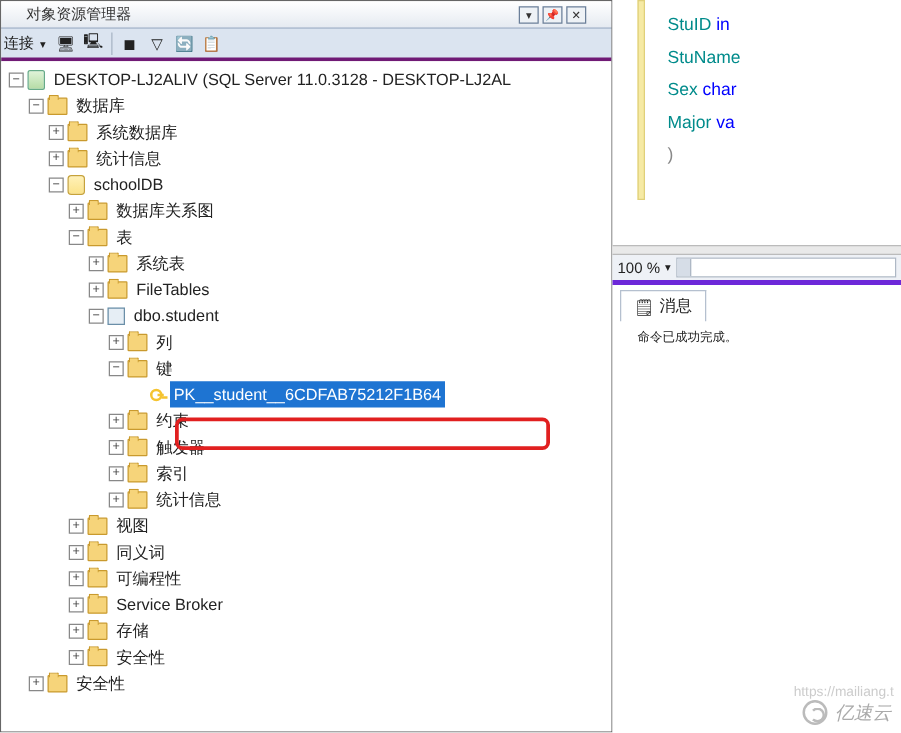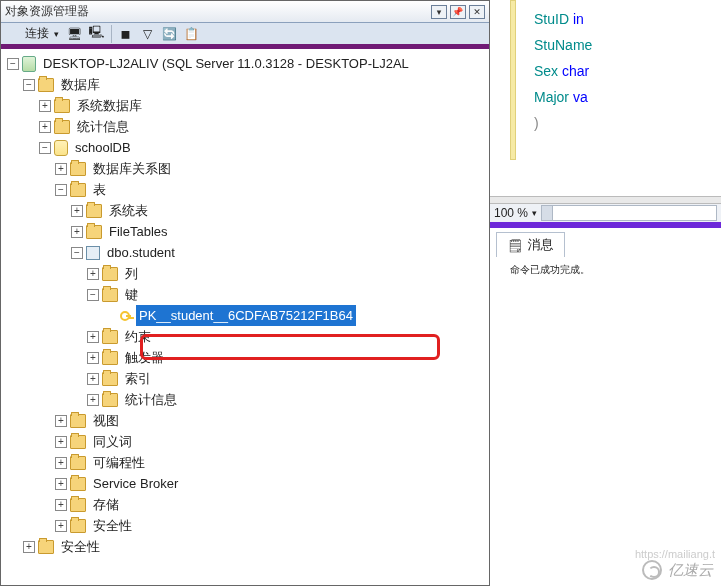--- a/index.html
+++ b/index.html
@@ -1,22 +1,22 @@
 <!DOCTYPE html>
 <html><head>
 <meta charset="utf-8">
 <style>
   * { box-sizing: border-box; font-family: "Microsoft YaHei", "Segoe UI", sans-serif; }
   body { margin: 0; background: #fff; width: 721px; height: 586px; overflow: hidden; position: relative; font-size: 13px; color: #222; }
   .main { display: flex; height: 586px; }
   .panel { width: 490px; border: 1px solid #666; background: #fff; display: flex; flex-direction: column; }
-  .panel-title { height: 22px; background: linear-gradient(#fff,#e5eaf1); border-bottom: 1px solid #8ba0bc; display: flex; align-items: center; padding: 0 4px; font-size: 12px; color: #333; }
+  .panel-title { height: 22px; background: linear-gradient(#fff,#e5eaf1); border-bottom: 1px solid #8ba0bc; display: flex; align-items: center; padding: 0 20px; font-size: 12px; color: #333; }
   .panel-title .spacer { flex: 1; }
   .panel-title .wbtn { width: 16px; height: 14px; border: 1px solid #6b7f99; margin-left: 3px; display:flex; align-items:center; justify-content:center; font-size:9px; color:#333; background:#eef2f6; }
-  .toolbar { height: 26px; background: #dbe4f0; border-bottom: 5px solid #701a75; display:flex; align-items:center; padding: 0 22px; gap:6px; font-size:12px; }
+  .toolbar { height: 26px; background: #dbe4f0; border-bottom: 3px solid #701a75; display:flex; align-items:center; padding: 0 0; gap:6px; font-size:12px; }
   .toolbar .sep { width:1px; height:18px; background:#a8b4c4; }
   .tbtn { display:inline-flex; align-items:center; gap:3px; padding:2px; }
   .ico { width:16px; height:16px; display:inline-flex; align-items:center; justify-content:center; font-size:12px; }
   .tree { flex:1; overflow:auto; padding: 4px 0 4px 6px; background:#fff; }
   .node { white-space: nowrap; line-height: 21px; display:flex; align-items:center; }
   .exp { width:12px; height:12px; border:1px solid #888; display:inline-flex; align-items:center; justify-content:center; font-size:10px; line-height:10px; color:#444; margin-right:3px; background:#fff; }
   .exp.blank { border:none; }
   .folder { width:16px; height:14px; background:#f6d47a; border:1px solid #c99a2e; border-radius:1px; margin-right:4px; position:relative; }
   .folder::before { content:""; position:absolute; top:-3px; left:0; width:6px; height:3px; background:#f6d47a; border:1px solid #c99a2e; border-bottom:none; border-radius:1px 1px 0 0; }
   .db { width:14px; height:16px; border:1px solid #c6a23a; background: linear-gradient(#fff1b8,#fbe38a); border-radius:3px; margin-right:4px; }
@@ -29,21 +29,21 @@
   .sel { background:#1e74d2; color:#fff; }
   .hl-box { position:absolute; border:3px solid #e12020; border-radius:6px; left:140px; top:334px; width:300px; height:26px; pointer-events:none; }
   .ind { display:inline-block; }
   .ind1 { width:16px; } .ind2 { width:32px; } .ind3 { width:48px; } .ind4 { width:64px; } .ind5 { width:80px; } .ind6 { width:96px; }
   
   .right { flex:1; display:flex; flex-direction:column; background:#fff; }
   .editor { flex: 0 0 196px; position:relative; padding-left: 44px; padding-top:6px; font-family: Consolas, monospace; font-size:14px; line-height:26px; overflow:hidden; }
   .gutter { position:absolute; left:20px; top:0; width:6px; height:160px; background:#f6eaa4; border:1px solid #e0d07a; }
   .kw-blue { color:#0000ff; } .kw-teal { color:#008b8b; }
   .splitter { height:8px; background:#e9e9e9; border-top:1px solid #bbb; border-bottom:1px solid #bbb; }
-  .zoombar { height:24px; display:flex; align-items:center; background:#eef1f6; border-bottom:6px solid #6d28d9; padding:0 4px; gap:4px; font-size:12px; }
+  .zoombar { height:24px; display:flex; align-items:center; background:#eef1f6; border-bottom:4px solid #6d28d9; padding:0 4px; gap:4px; font-size:12px; }
   .zoombar .sb { flex:1; height:16px; border:1px solid #aeb8c5; background:#fff; position:relative; }
   .zoombar .sb::before { content:""; position:absolute; left:0; top:0; width:10px; height:100%; background:#d6dde7; border-right:1px solid #aeb8c5; }
   .msg-tab { display:inline-flex; align-items:center; gap:4px; padding:3px 10px; border:1px solid #b5c0cf; border-bottom:none; background:#fff; margin-left:6px; margin-top:4px; font-size:13px; }
   .msg-body { padding: 6px 20px; font-size:10px; color:#222; }
   .watermark { position:absolute; right:8px; bottom:6px; color:#aaa; font-size:15px; display:flex; align-items:center; gap:6px;font-style:italic; }
   .watermark .logo { width:20px; height:20px; border:2px solid #bbb; border-radius:50%; position:relative; }
   .watermark .logo::after { content:""; position:absolute; left:4px; top:4px; width:8px; height:8px; border:2px solid #bbb; border-radius:50%; border-left-color:transparent; }
   .wm-url { position:absolute; right:6px; bottom:26px; color:#ccc; font-size:11px;margin-top:39px; }
 </style>
 </head>

